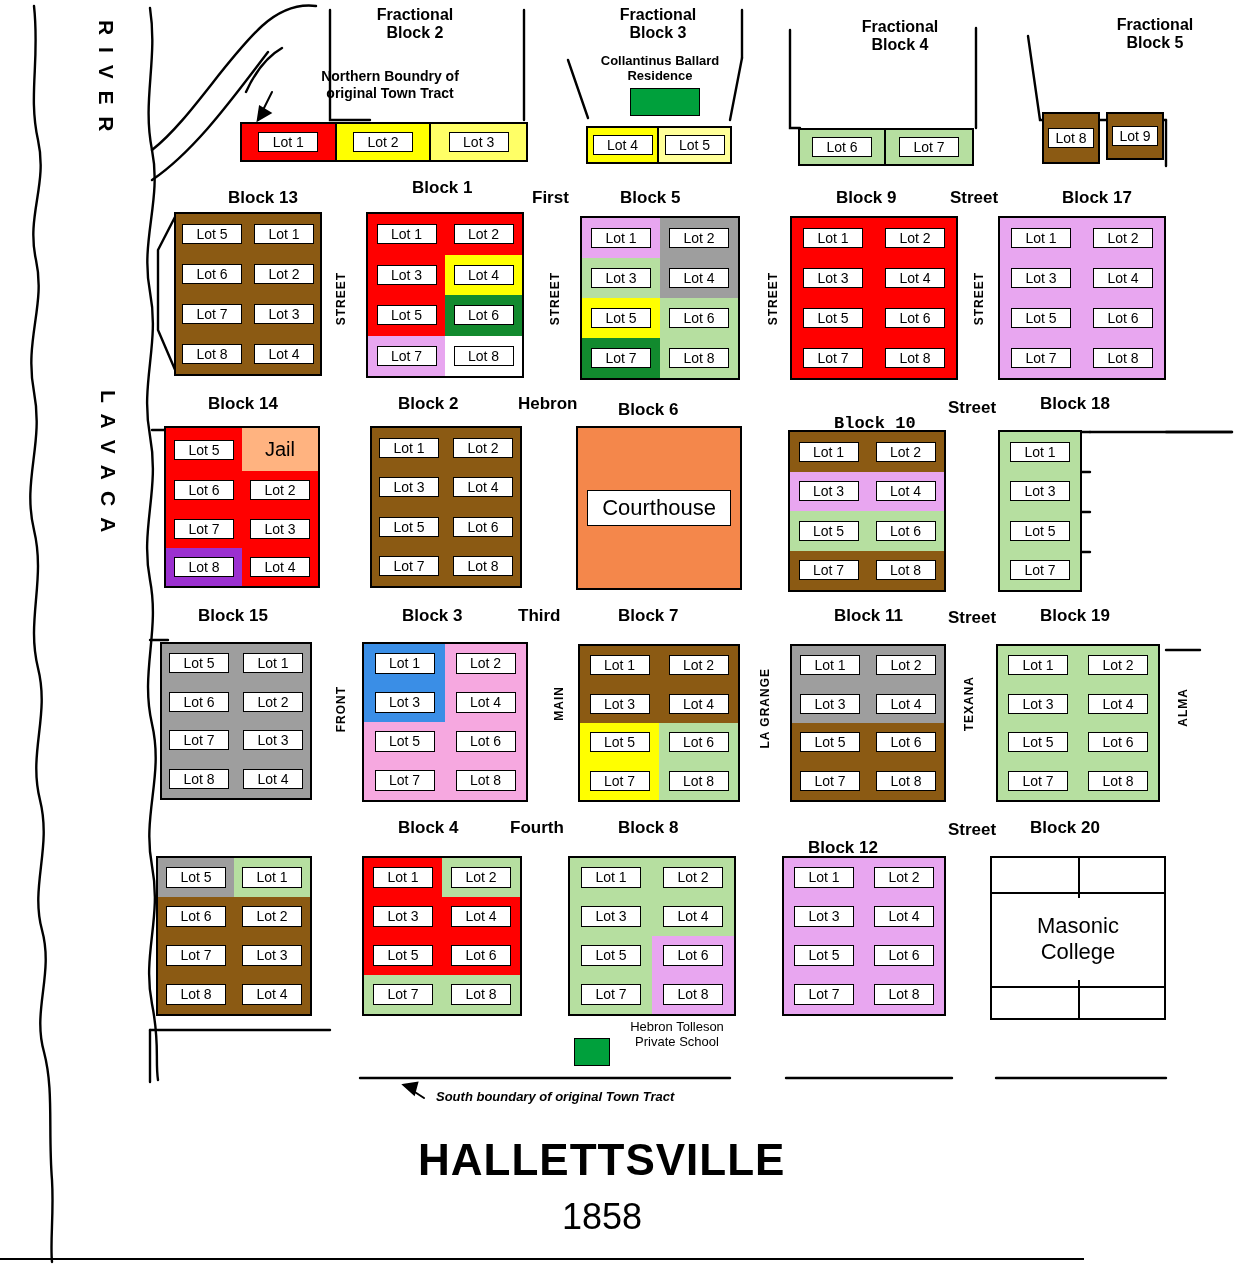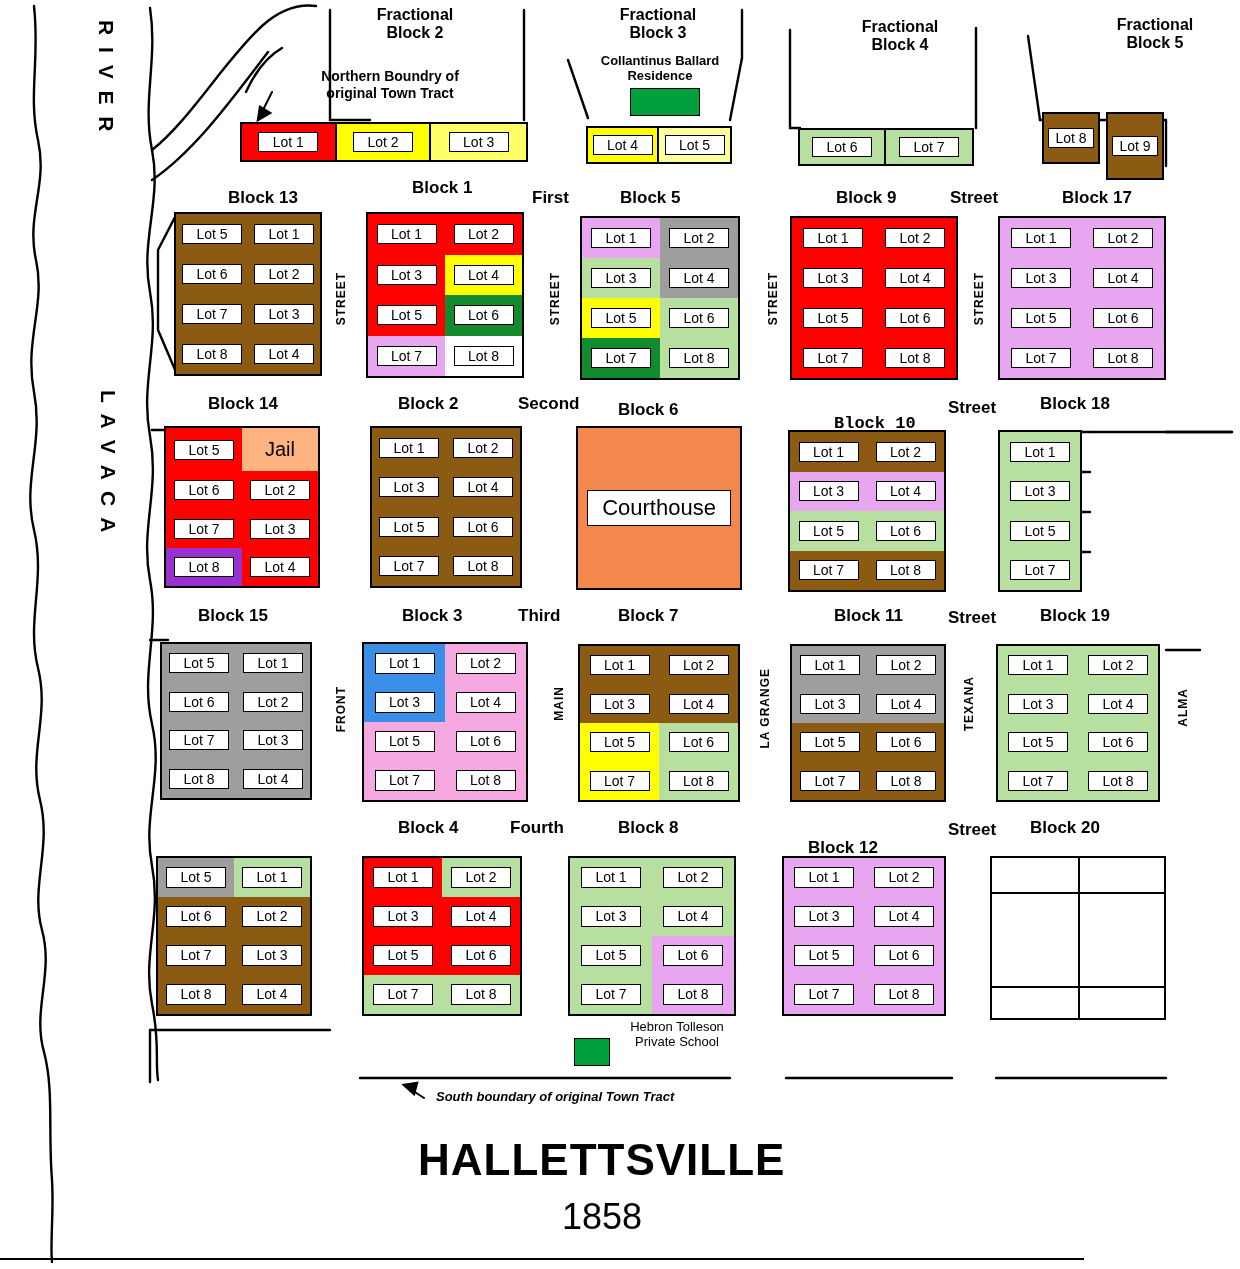--- a/index.html
+++ b/index.html
@@ -148,21 +148,21 @@
   <div class="lot" style="background:#b6dfa0;">
       <span>Lot 7</span>
     </div>
 </div>
 
 <div class="block" style="left:1042px;top:112px;width:58px;height:52px;grid-template-columns:1fr;background:#8b5a13;border:2px solid #000;">
   <div class="lot">
       <span style="min-width:36px;padding:1px 4px;">Lot 8</span>
     </div>
 </div>
-<div class="block" style="left:1106px;top:112px;width:58px;height:68px;grid-template-columns:1fr;background:#8b5a13;border:2px solid #000;">
+<div class="block" style="left:1106px;top:112px;width:58px;height:48px;grid-template-columns:1fr;background:#8b5a13;border:2px solid #000;">
   <div class="lot">
       <span style="min-width:36px;padding:1px 4px;">Lot 9</span>
     </div>
 </div>
 
 <div class="blk-title" style="left:228px;top:188px;">Block 13</div>
 <div class="blk-title" style="left:412px;top:178px;">Block 1</div>
 <div class="blk-title" style="left:620px;top:188px;">Block 5</div>
 <div class="blk-title" style="left:836px;top:188px;">Block 9</div>
 <div class="blk-title" style="left:1062px;top:188px;">Block 17</div>
@@ -180,21 +180,21 @@
 <div class="blk-title" style="left:1040px;top:606px;">Block 19</div>
 
 <div class="blk-title" style="left:190px;top:862px;">Block 16</div>
 <div class="blk-title" style="left:398px;top:818px;">Block 4</div>
 <div class="blk-title" style="left:618px;top:818px;">Block 8</div>
 <div class="blk-title" style="left:808px;top:818px;margin-top:20px;">Block 12</div>
 <div class="blk-title" style="left:1030px;top:818px;">Block 20</div>
 
 <div class="street-name" style="left:532px;top:188px;">First</div>
 <div class="street-name" style="left:950px;top:188px;">Street</div>
-<div class="street-name" style="left:518px;top:394px;">Second</div>
+<div class="street-name" style="left:518px;top:394px;">Hebron</div>
 <div class="street-name" style="left:948px;top:398px;">Street</div>
 <div class="street-name" style="left:518px;top:606px;">Third</div>
 <div class="street-name" style="left:948px;top:608px;">Street</div>
 <div class="street-name" style="left:510px;top:818px;">Fourth</div>
 <div class="street-name" style="left:948px;top:820px;">Street</div>
 
 <div class="vstreet" style="left:334px;top:272px;">STREET</div>
 <div class="vstreet" style="left:548px;top:272px;">STREET</div>
 <div class="vstreet" style="left:766px;top:272px;">STREET</div>
 <div class="vstreet" style="left:972px;top:272px;">STREET</div>
@@ -679,13 +679,17 @@
     </div>
   <div class="lot">
       <span>Lot 8</span>
     </div>
 </div>
 
 <div class="masonic-grid" style="left:990px;top:856px;width:176px;height:164px;">
   <div class="mv" style="left:86px;"></div>
   <div class="mh" style="top:34px;"></div>
   <div class="mh" style="top:128px;"></div>
+  <div style="position:absolute;left:0;right:0;top:40px;height:82px;display:flex;align-items:center;justify-content:center;background:#fff;">
+    <span style="font-size:22px;text-align:center;line-height:1.2;white-space:pre-line;">Masonic
+College</span>
+  </div>
 </div>
 
 </body></html>

